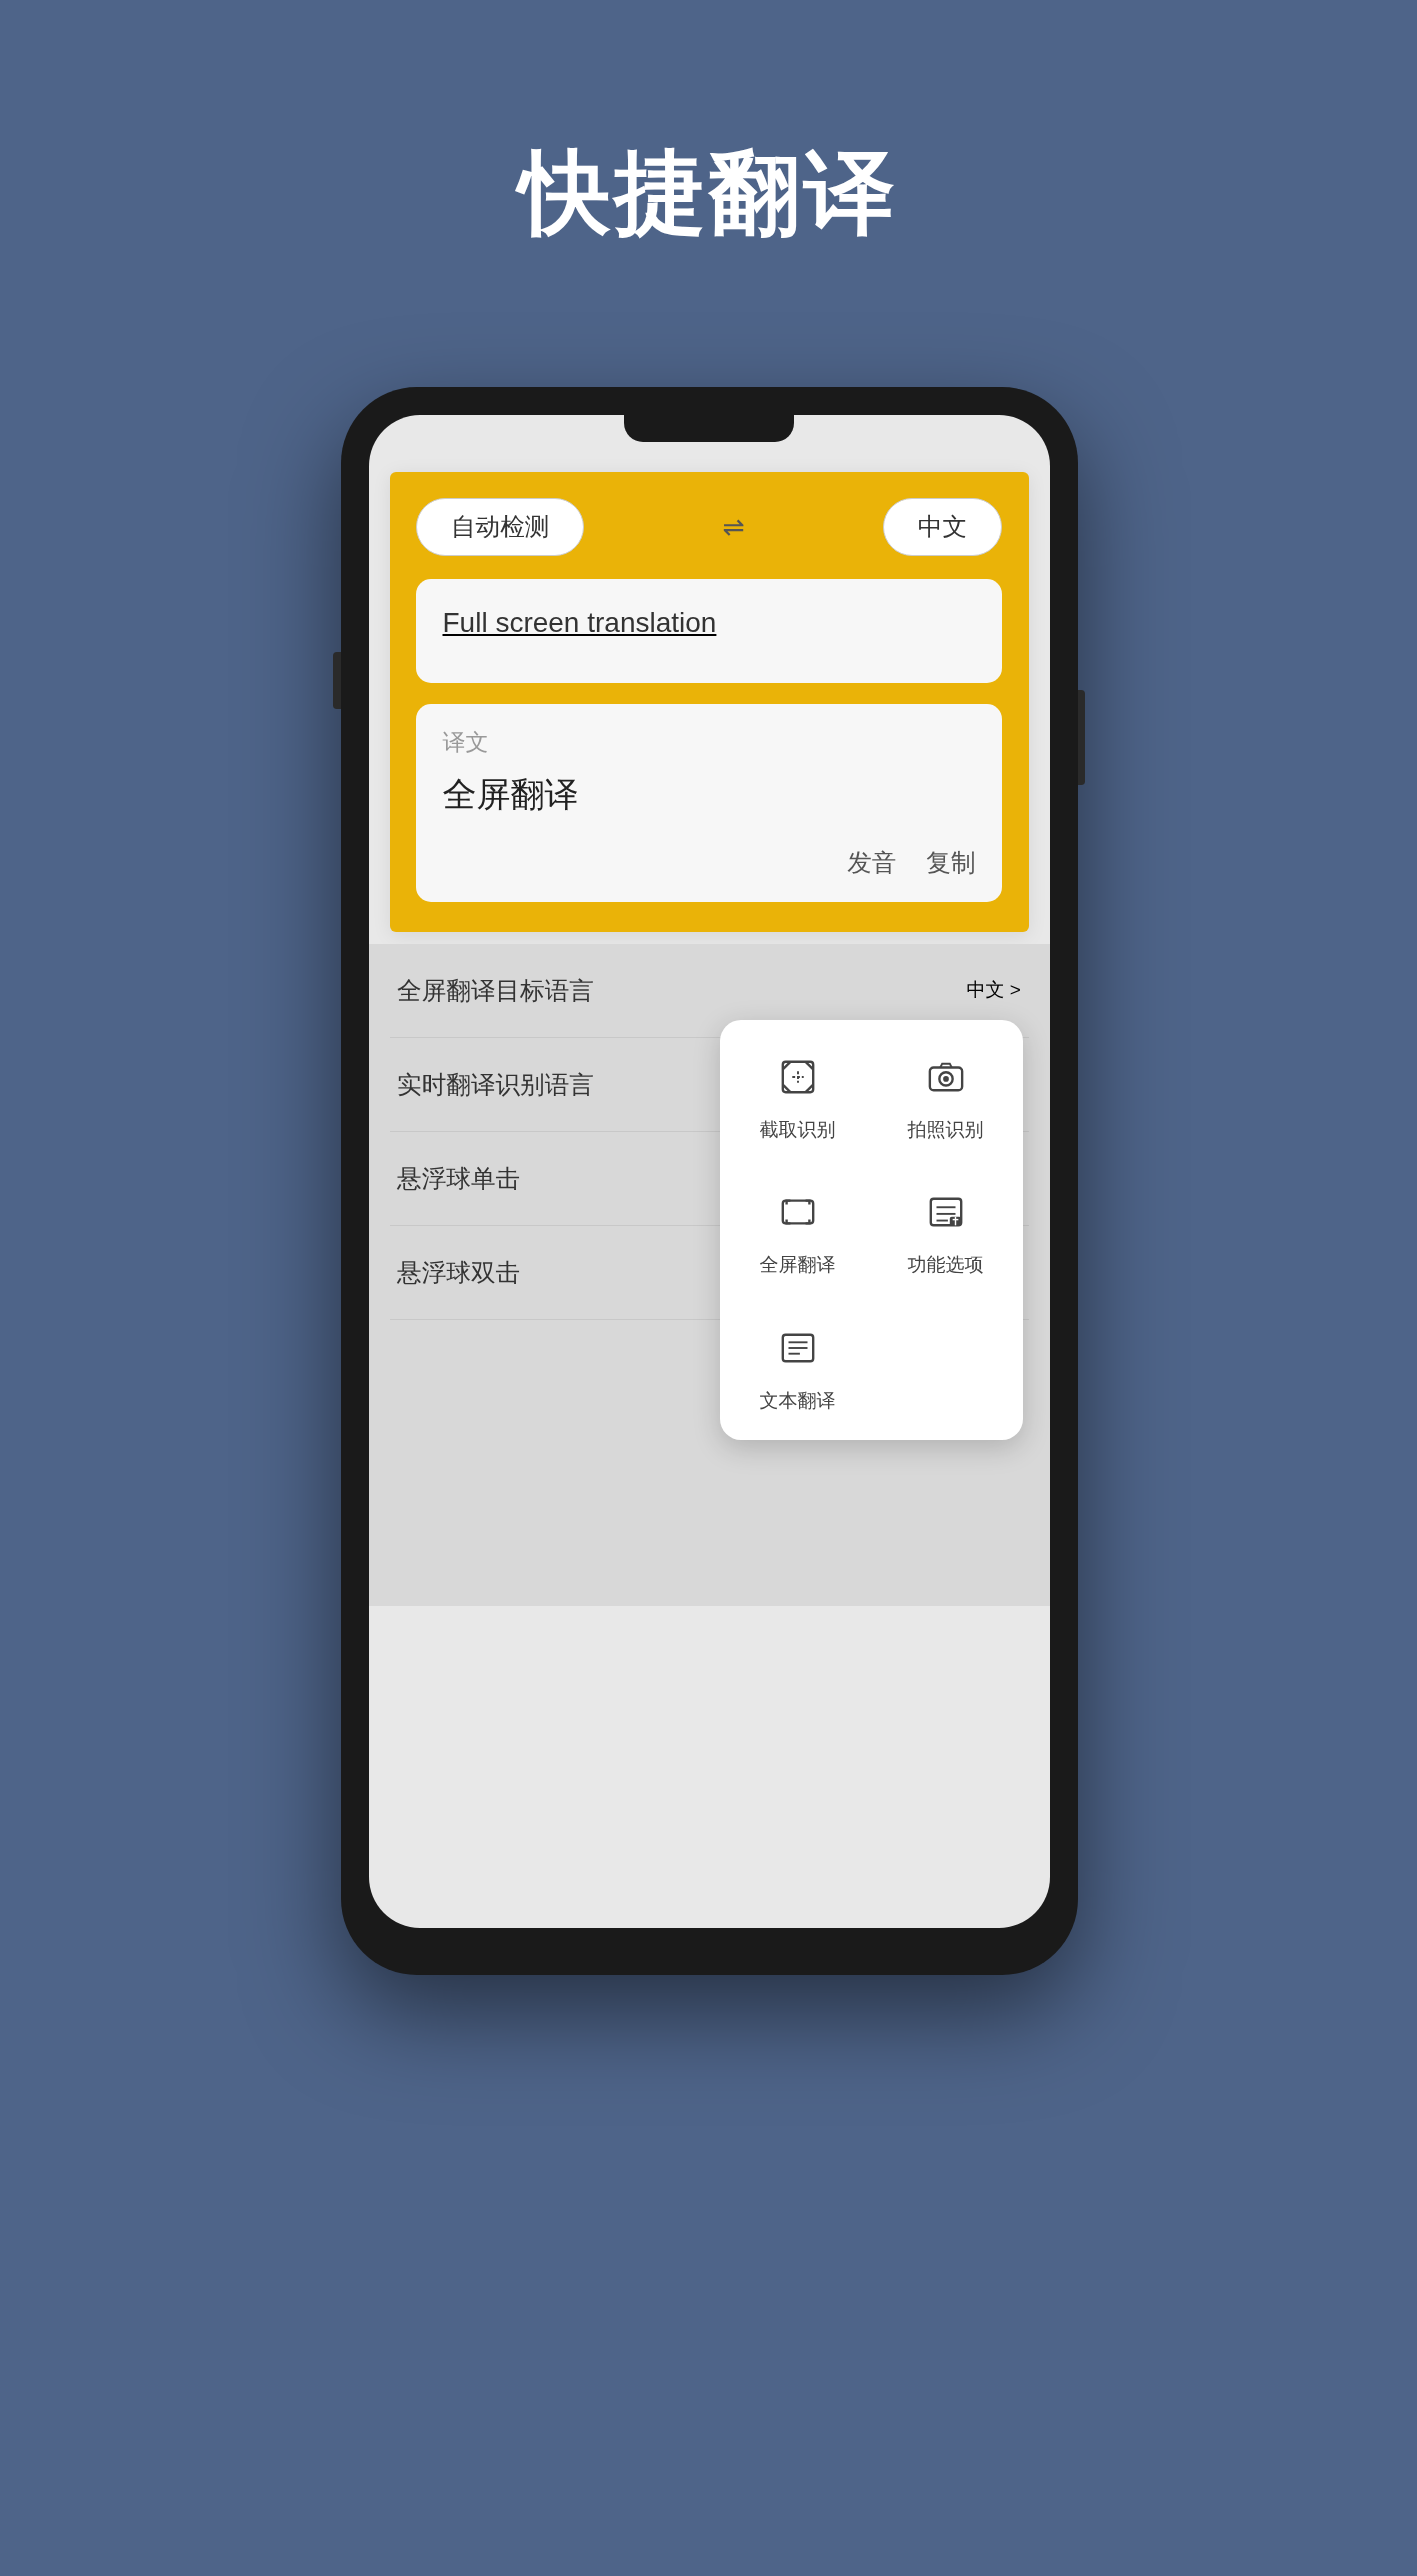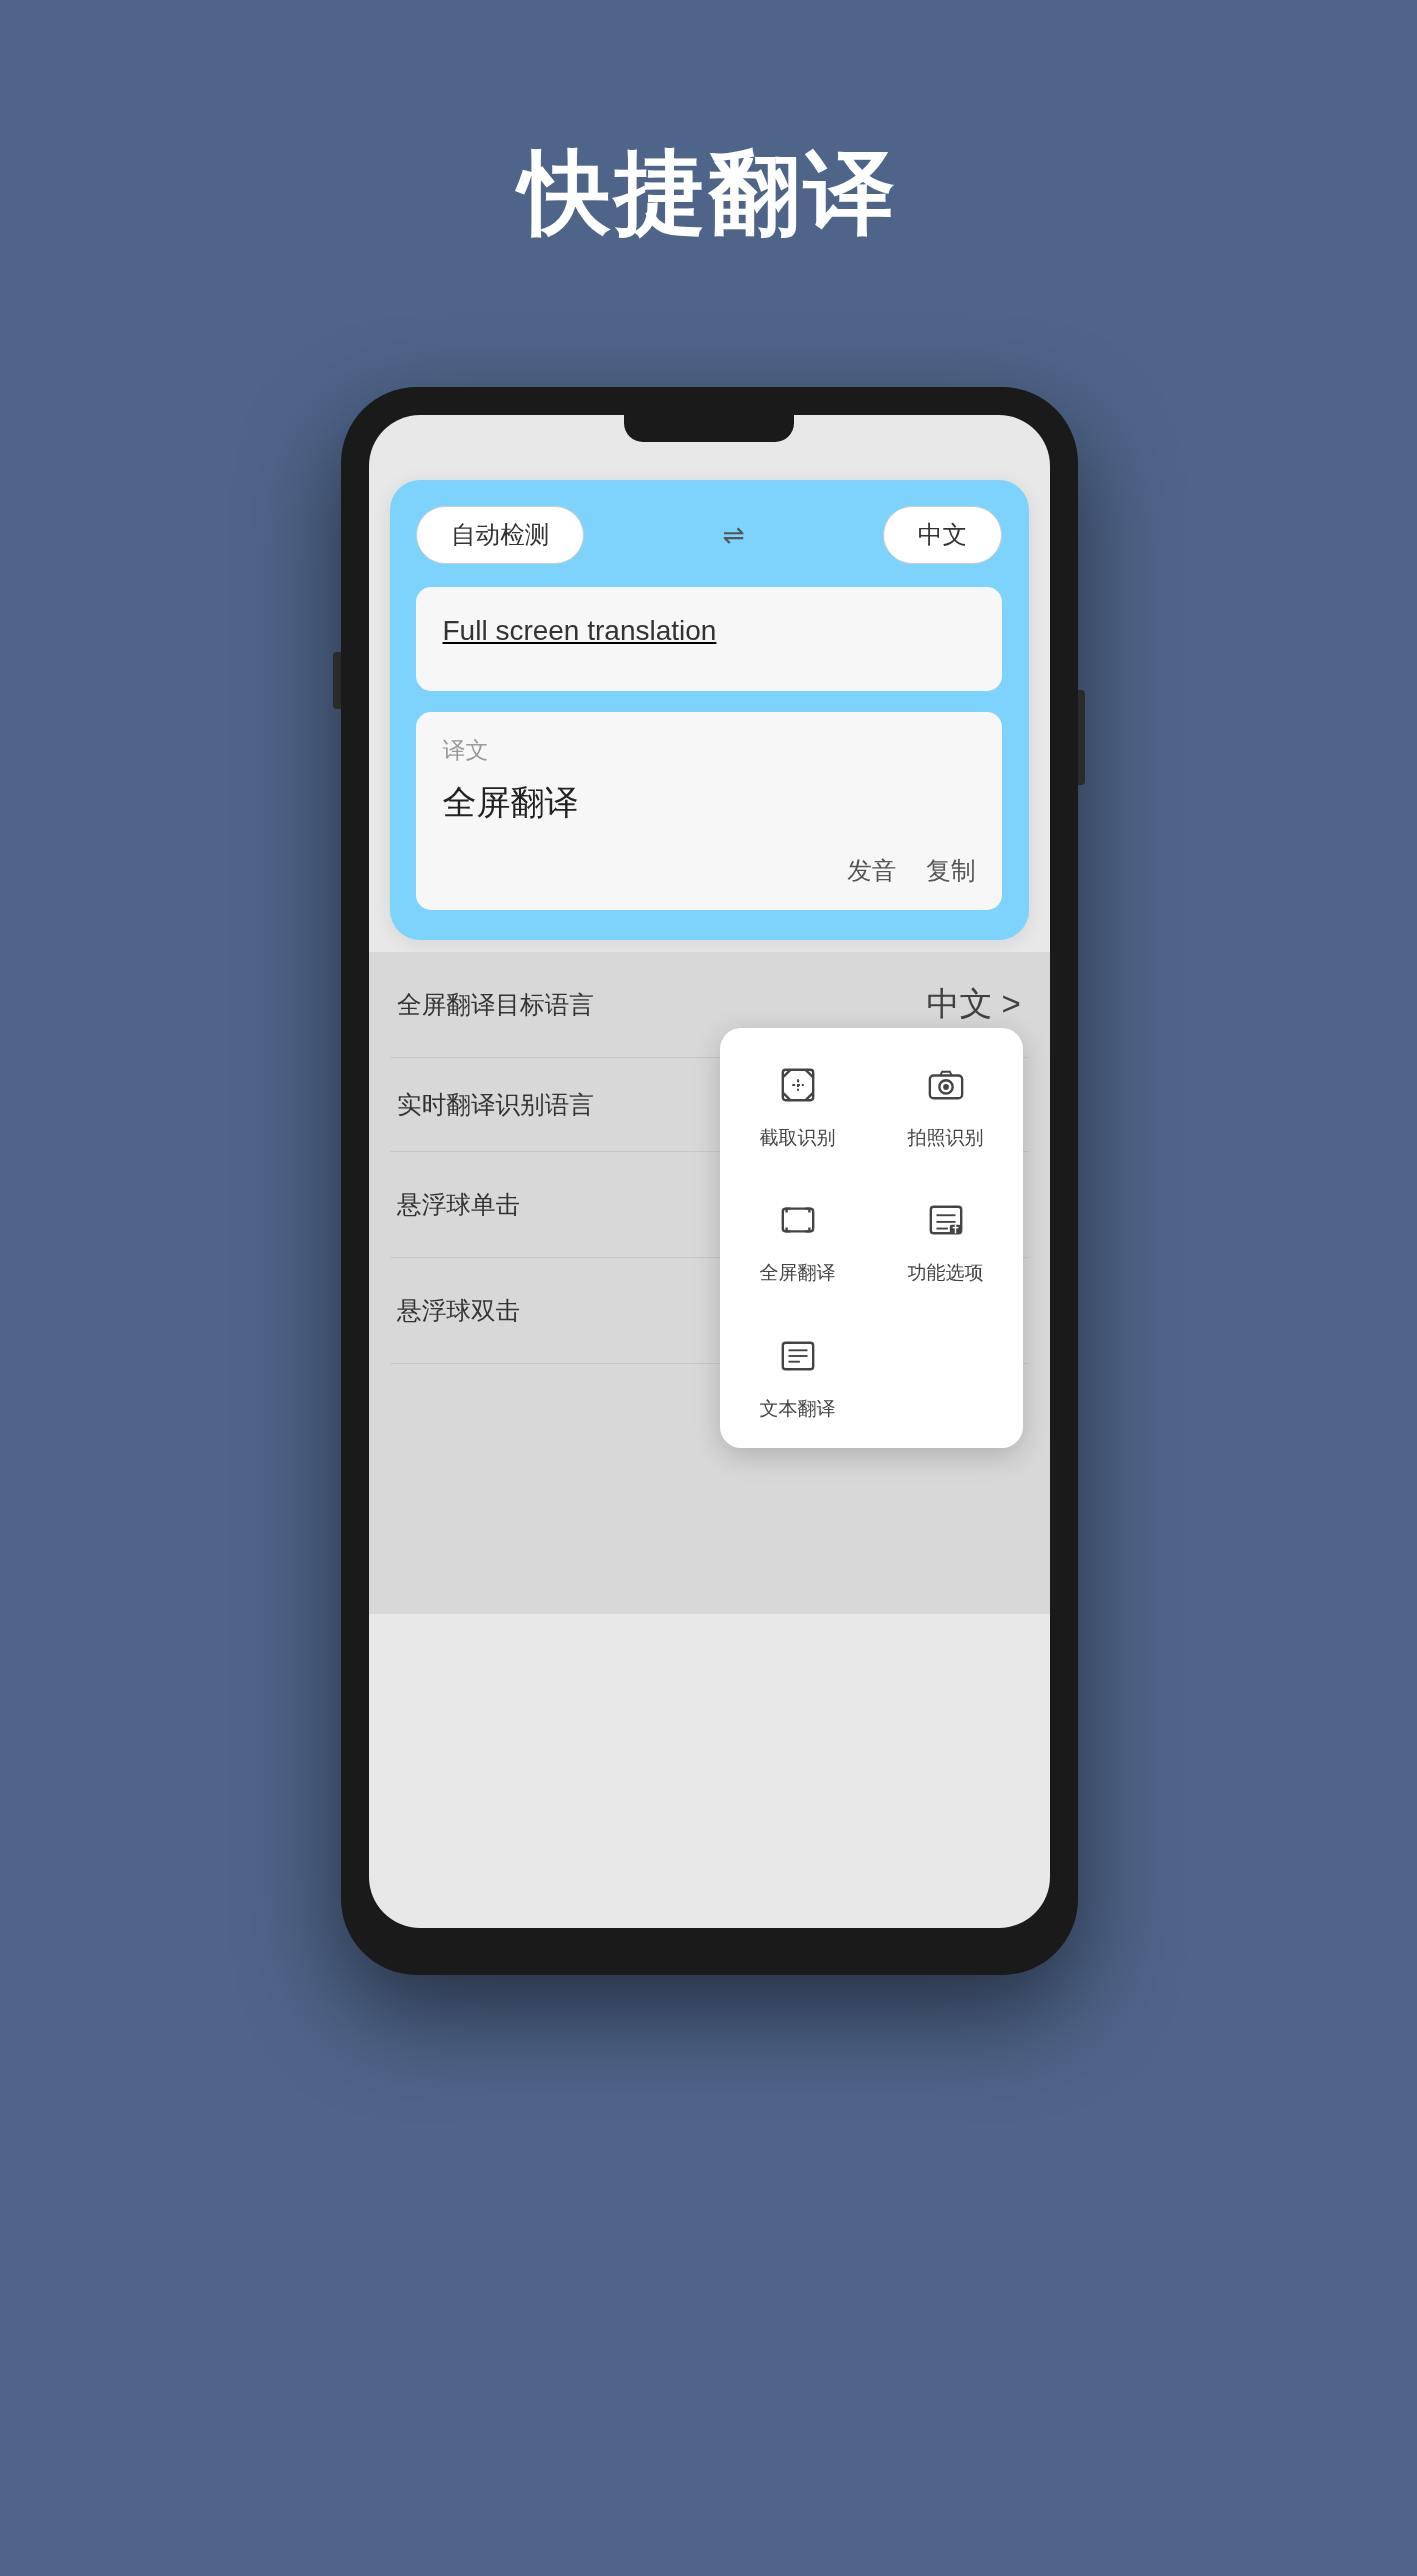--- a/index.html
+++ b/index.html
@@ -74,23 +74,23 @@
     .phone-screen {
       background: #e8e8e8;
       border-radius: 51px;
       overflow: hidden;
       min-height: 1513px;
       position: relative;
     }
 
     
     .screen-top {
-      background: #7dd3fc;
-      border-radius: 30px;
-      margin: 38px 21px 0;
+      background: #eab308;
+      border-radius: 6px;
+      margin: 30px 21px 0;
       padding: 26.5px 26.5px 30px;
       box-shadow: 0 3.8px 19px rgba(0,0,0,0.08);
     }
 
     
     .lang-row {
       display: flex;
       align-items: center;
       justify-content: space-between;
       margin-bottom: 23px;
@@ -178,22 +178,22 @@
       border-bottom: 0.9px solid #c8c8c8;
       background: transparent;
     }
 
     .settings-label {
       font-size: 24.6px;
       color: #333;
     }
 
     .settings-value {
-      font-size: 33px;
-      color: #404040;
+      font-size: 19px;
+      color: #000000;
     }
 
     
     .float-panel {
       position: absolute;
       right: 26.5px;
       top: 76px;
       background: #ffffff;
       border-radius: 21px;
       padding: 26.5px 23px;

